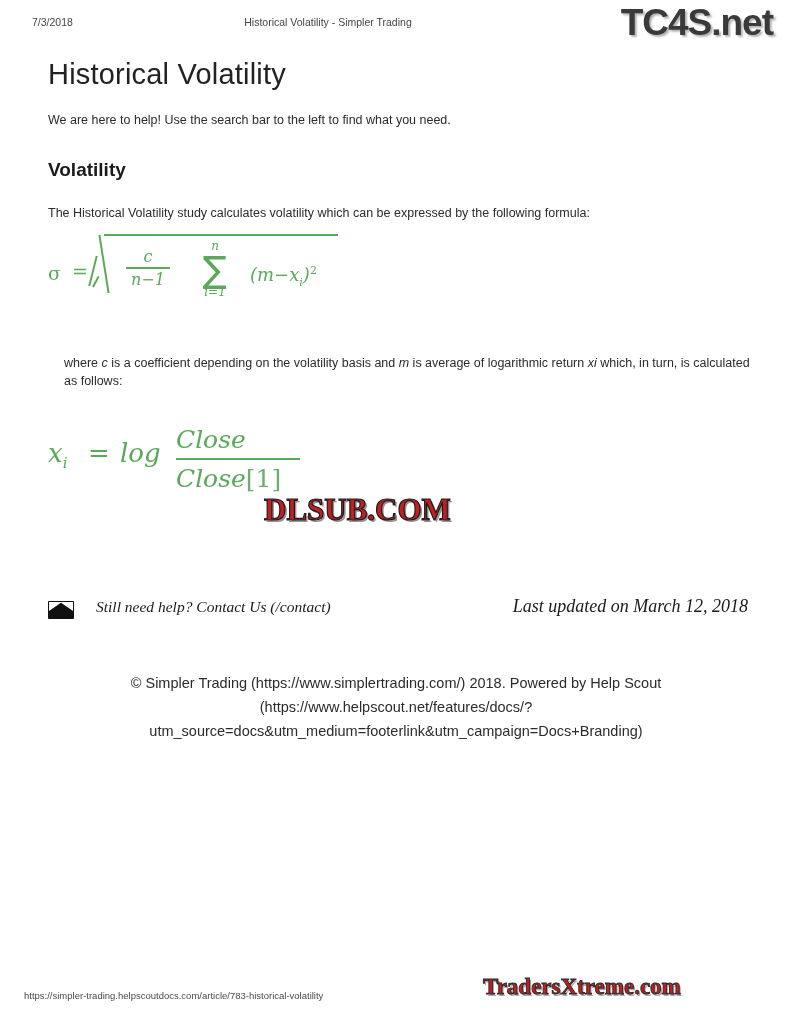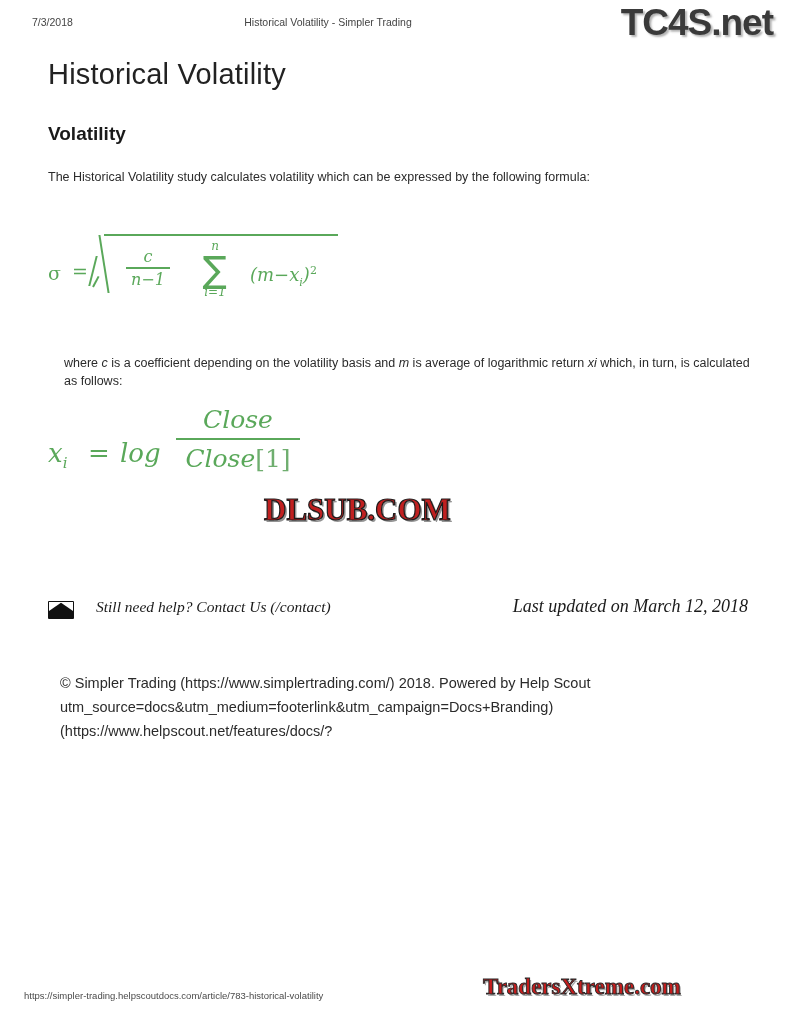--- a/index.html
+++ b/index.html
@@ -255,23 +255,23 @@
   }
   .f2-log {
     position: absolute;
     left: 72px;
     top: 34px;
     font-size: 26px;
   }
   .f2-frac {
     position: absolute;
     left: 128px;
-    top: 0;
+    top: 20px;
     width: 124px;
-    text-align: center;
+    text-align: left;
   }
   .f2-frac .num { font-size: 25px; line-height: 32px; }
   .f2-frac .rule {
     height: 2px;
     background: #5aa85a;
     margin: 2px 0;
   }
   .f2-frac .den { font-size: 25px; line-height: 34px; white-space: nowrap; }
   .f2-frac .den .idx { font-style: normal; color: #6fae6f; }
 
@@ -331,21 +331,21 @@
     color: #1a1a1a;
     white-space: nowrap;
   }
 
   
   .doc-footer {
     position: absolute;
     left: 60px;
     top: 672px;
     width: 672px;
-    text-align: left;
+    text-align: center;
     font-size: 14.5px;
     color: #2b2b2b;
     line-height: 1.65;
   }
 
   
   .page-url {
     position: absolute;
     left: 24px;
     top: 990px;
@@ -360,20 +360,21 @@
 
   <div class="print-header">
     <span class="print-date">7/3/2018</span>
     <span class="print-title">Historical Volatility - Simpler Trading</span>
   </div>
 
   <div class="wm-tc4s">TC4S.net</div>
 
   <div class="content">
     <h1 class="doc-title">Historical Volatility</h1>
+    <p class="intro">We are here to help! Use the search bar to the left to find what you need.</p>
     <h2 class="section-title">Volatility</h2>
     <p class="section-body">The Historical Volatility study calculates volatility which can be expressed by the following formula:</p>
   </div>
 
   <div class="formula-1">
     <span class="f1-sigma">σ</span>
     <span class="f1-eq">=</span>
     <div class="f1-radical">
       <div class="tick"></div>
       <div class="hook"></div>
@@ -413,21 +414,21 @@
       <span class="body"></span>
       <span class="flapL"></span>
       <span class="flapR"></span>
     </span>
     <span class="contact-text">Still need help? Contact Us (/contact)</span>
     <span class="last-updated">Last updated on March 12, 2018</span>
   </div>
 
   <div class="doc-footer">
     <div>© Simpler Trading (https://www.simplertrading.com/) 2018. Powered by Help Scout</div>
+    <div>(https://www.helpscout.net/features/docs/?</div>
     <div>utm_source=docs&amp;utm_medium=footerlink&amp;utm_campaign=Docs+Branding)</div>
-    <div>(https://www.helpscout.net/features/docs/?</div>
   </div>
 
   <div class="page-url">https://simpler-trading.helpscoutdocs.com/article/783-historical-volatility</div>
 
   <div class="wm-txtreme">TradersXtreme.com</div>
 
 </div>
 
 </body></html>

